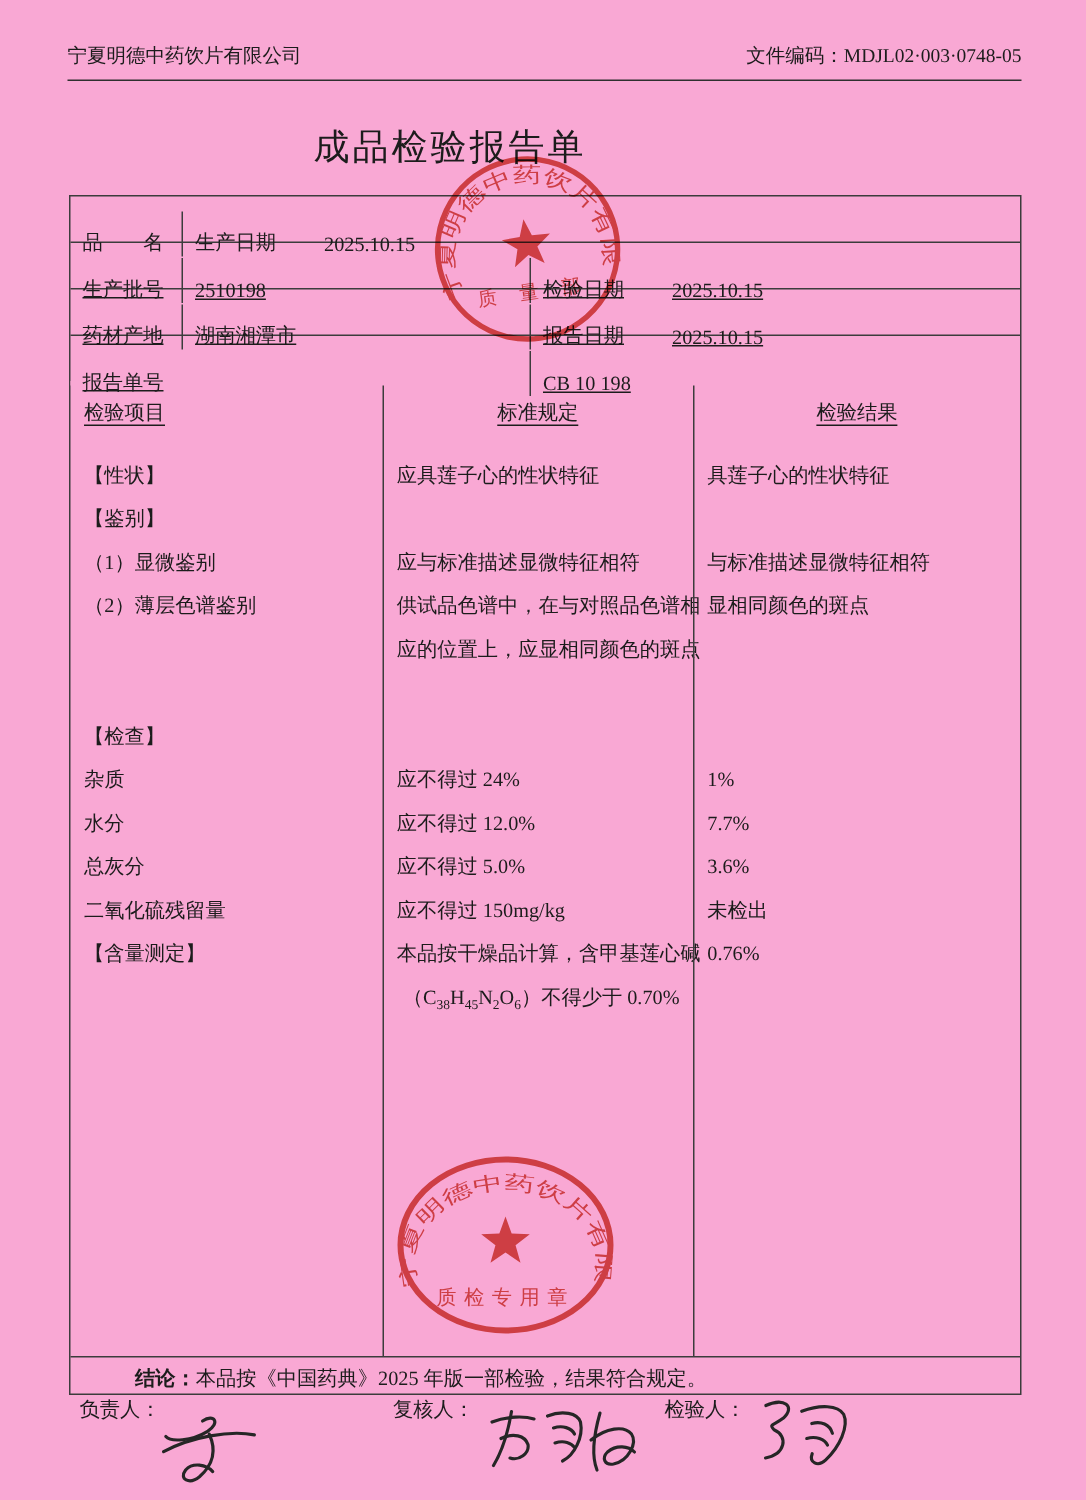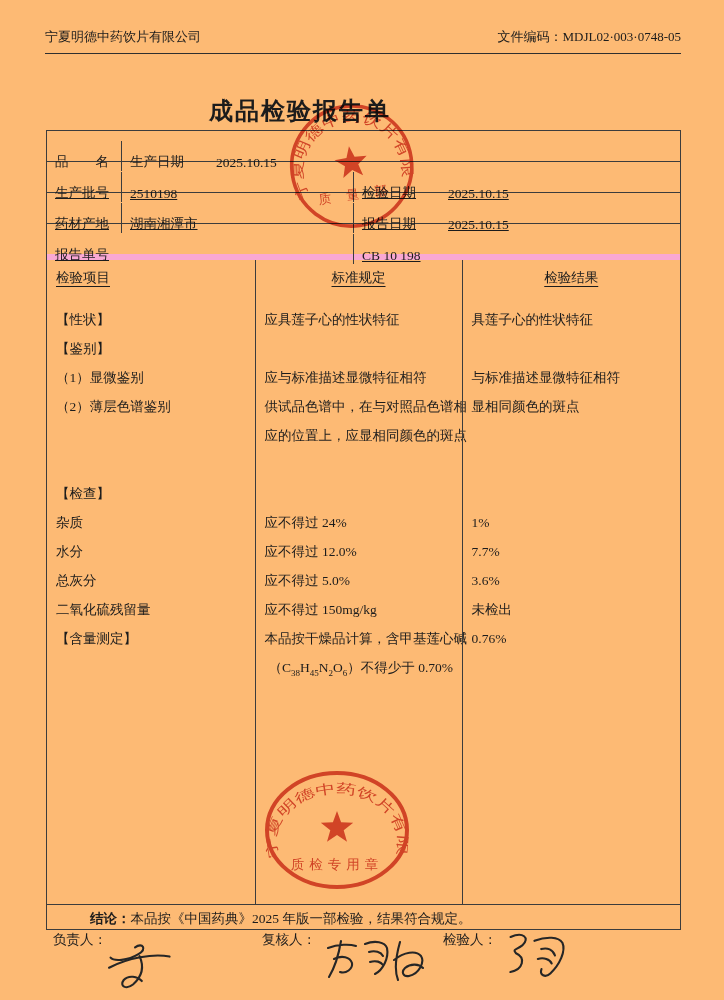--- a/index.html
+++ b/index.html
@@ -1,39 +1,39 @@
 <!DOCTYPE html>
 <html><head>
 <meta charset="utf-8">
 <style>
   html,body{margin:0;padding:0;background:#e8e8e8;}
   .page{
-    position:relative;width:724px;height:1000px;background:#fdba74;
+    position:relative;width:724px;height:1000px;background:#f9a8d4;
     font-family:"Liberation Serif","DejaVu Serif",serif;color:#1c1c1c;overflow:hidden;
     margin:0 auto;
   }
   
   .doc-header{position:absolute;left:45px;top:28px;width:636px;display:flex;justify-content:space-between;font-size:13px;}
   .header-rule{position:absolute;left:45px;top:53px;width:636px;height:1px;background:#2f2f2f;}
-  .doc-title{position:absolute;left:0;top:82px;width:600px;text-align:center;font-size:24px;font-weight:bold;letter-spacing:2px;margin-top:13px;}
+  .doc-title{position:absolute;left:0;top:82px;width:600px;text-align:center;font-size:24px;font-weight:normal;letter-spacing:2px;}
   
   .tbl{position:absolute;left:46px;top:130px;width:635px;height:800px;border:1px solid #3c3c3c;box-sizing:border-box;font-size:13.5px;}
   .tbl *{box-sizing:border-box;}
   
   .info-row{display:flex;height:30px;align-items:center;}
   .info-row + .info-row{border-top:1px solid #3c3c3c;height:31px;text-decoration:underline;}
   .cell{height:100%;display:flex;align-items:flex-end;padding:0 8px;white-space:nowrap;overflow:visible;margin-top:20px;}
   .c-label{width:74px;justify-content:space-between;}
   .c-label .just{width:100%;display:flex;justify-content:space-between;}
   .c-value{width:232px;border-left:1px solid #3c3c3c;}
   .c-right{flex:1;border-left:1px solid #3c3c3c;}
   .c-right .rlabel{width:86px;}
   .c-merged{width:306px;}
   
-  .mid{display:flex;height:650px;border-top:6px solid #f9a8d4;justify-content:space-between;}
+  .mid{display:flex;height:650px;border-top:3px solid #f9a8d4;justify-content:space-between;}
   .mcol{height:100%;}
   .mcol1{width:208px;}
   .mcol2{width:207px;border-left:1px solid #3c3c3c;}
   .mcol3{width:219px;border-left:1px solid #3c3c3c;}
   .mhead{height:45px;padding-top:9px;}
   .mhead span{text-decoration:underline;text-underline-offset:4px;}
   .mhead.h-left{padding-left:9px;}
   .mhead.h-center{text-align:center;}
   .cell-line{height:29px;line-height:29px;padding:0 9px;white-space:nowrap;}
   .formula{padding-left:13px;}

